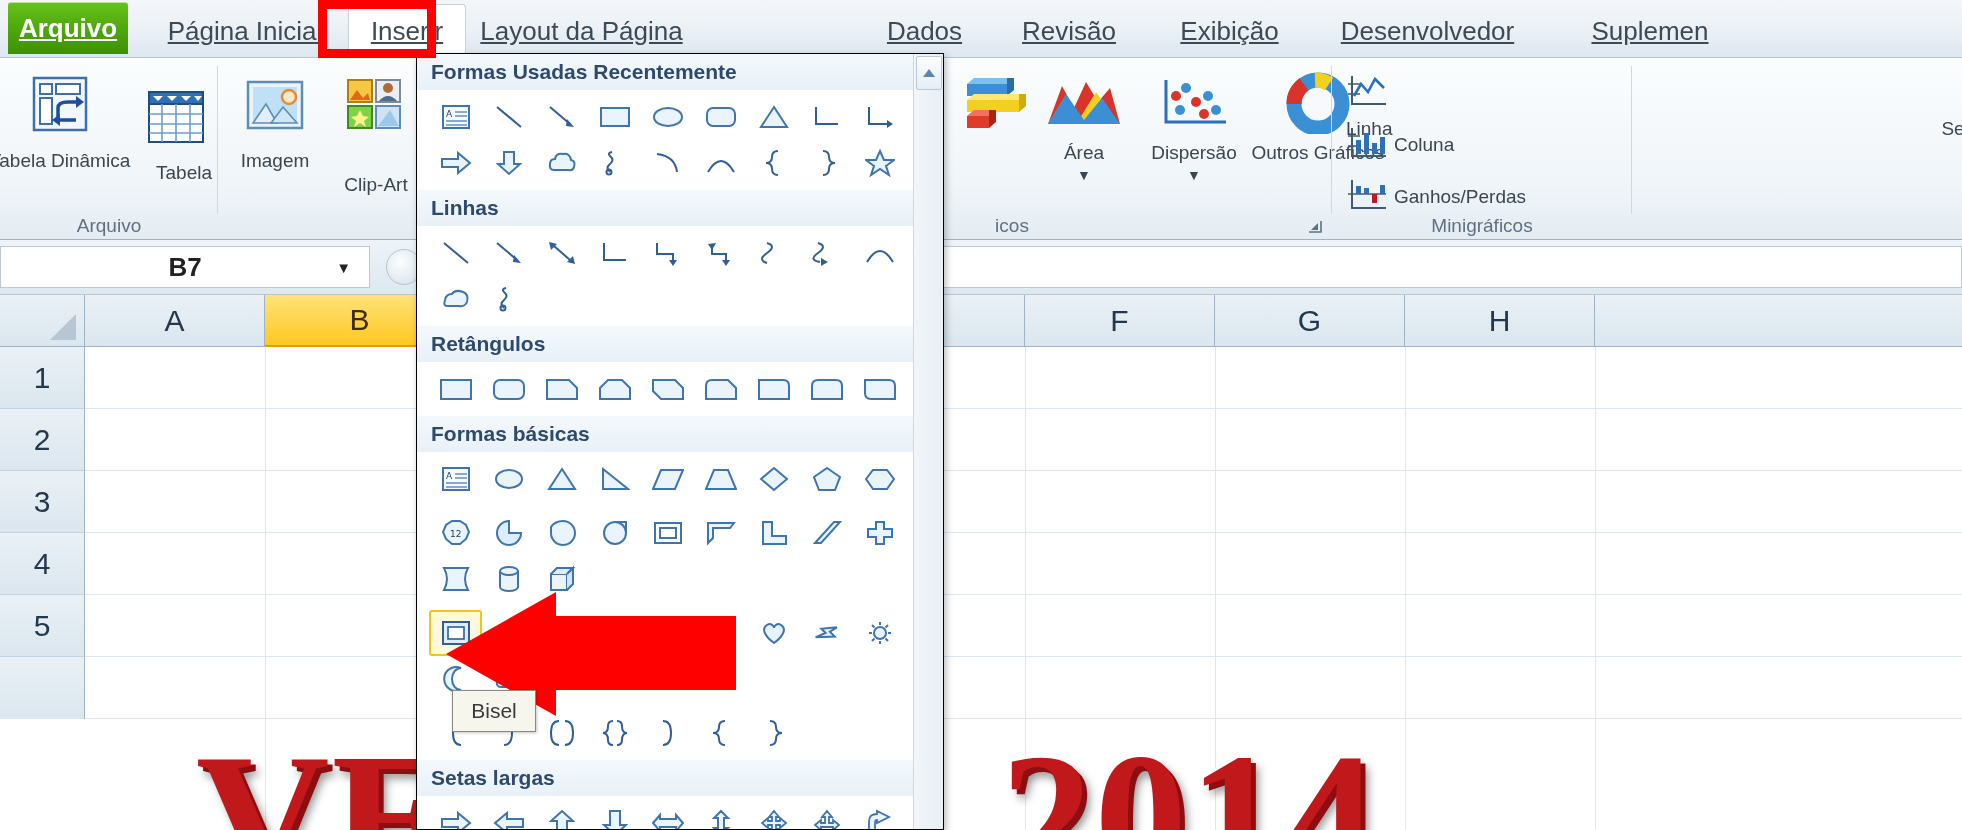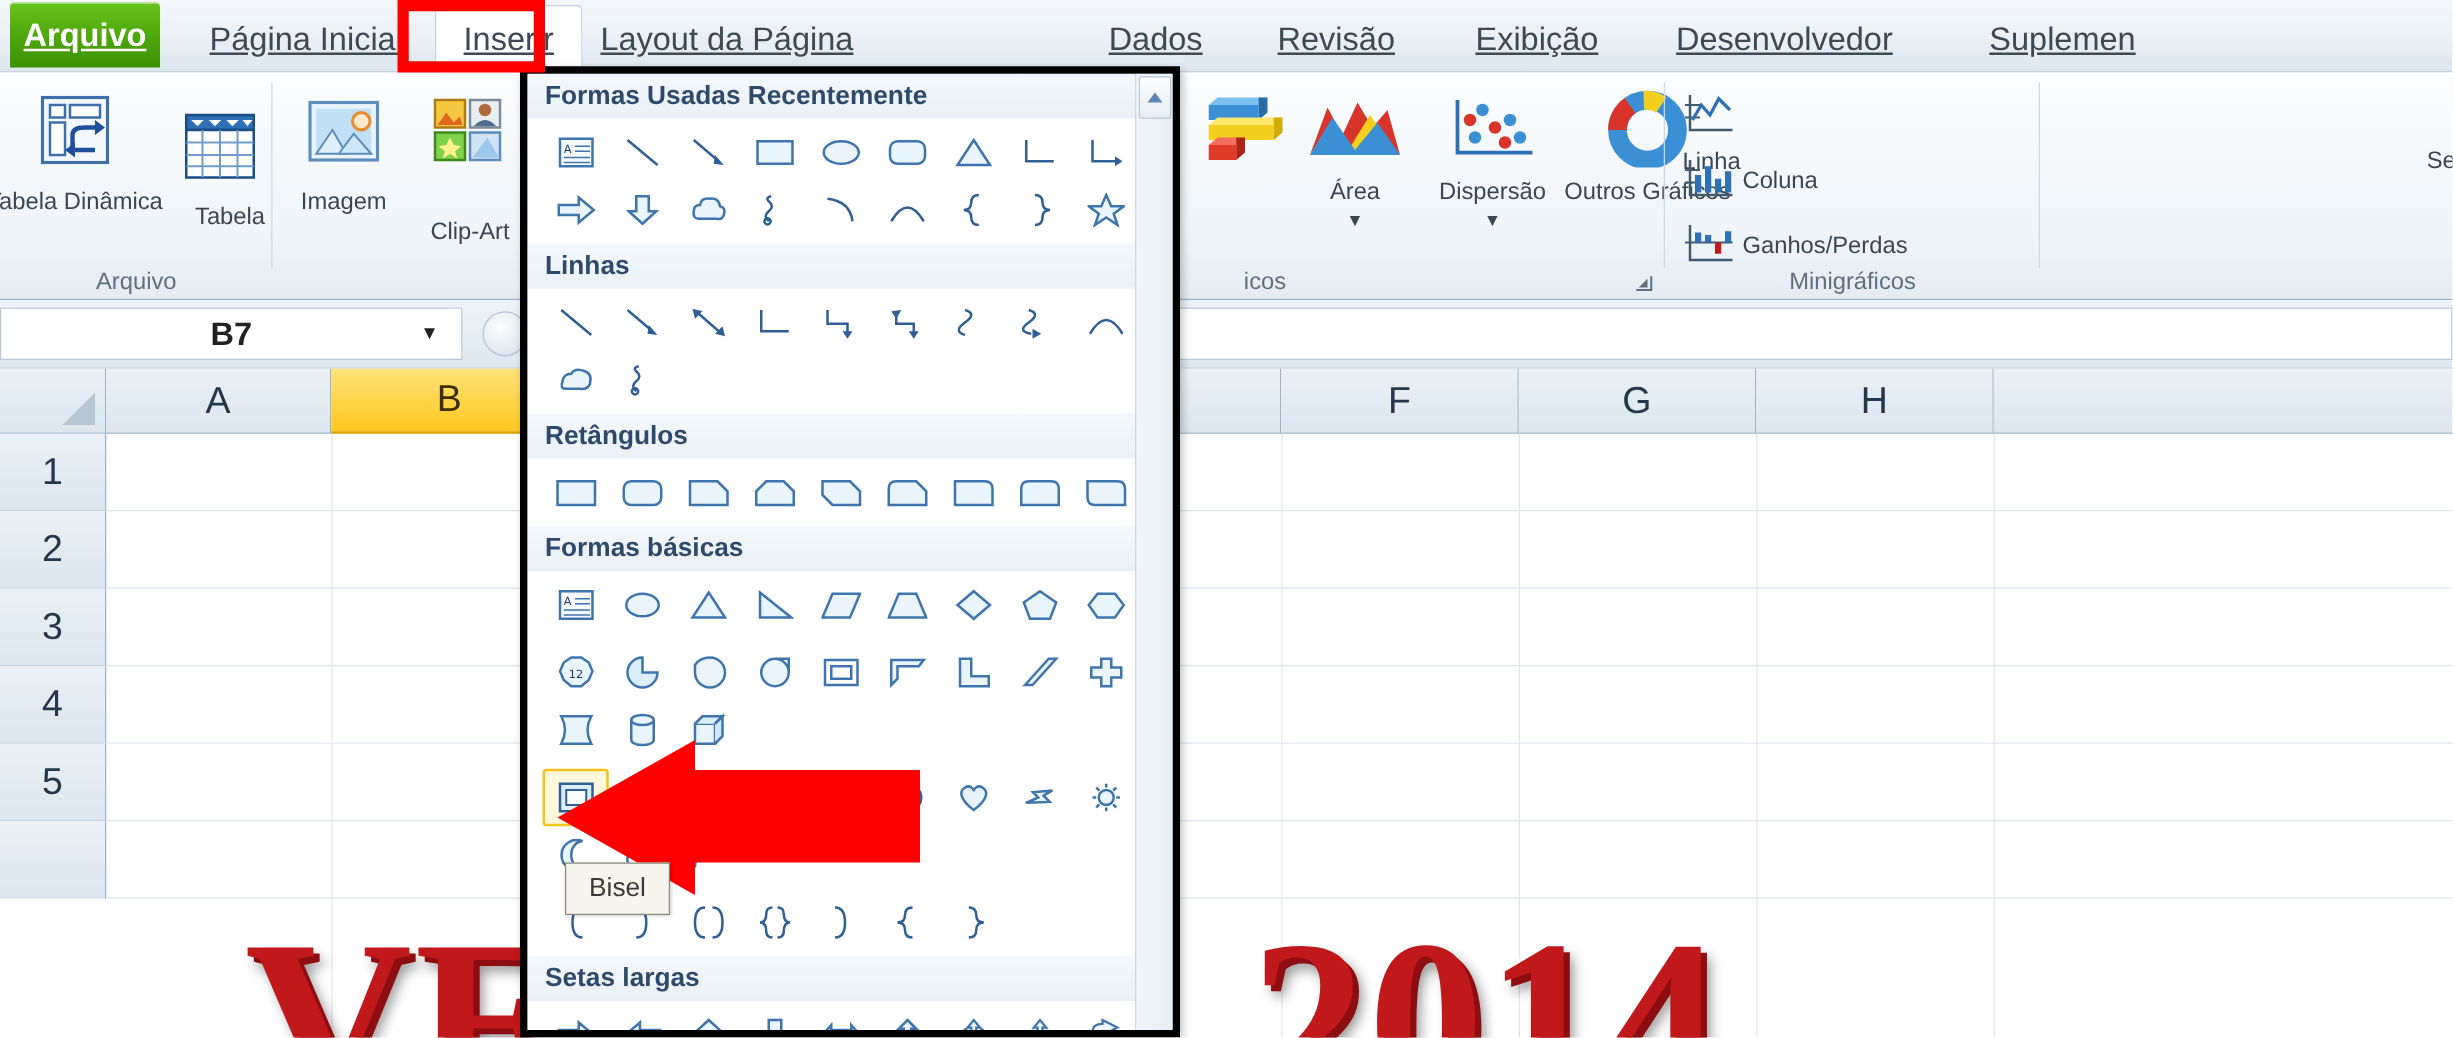--- a/index.html
+++ b/index.html
@@ -67,21 +67,21 @@
     display:flex; align-items:center; gap:6px; padding-left:6px;
     box-shadow:inset 0 1px 0 rgba(255,255,255,.7);
     z-index:12;
   }
   .formas-btn .ftxt{ font-size:23px; color:#4a3a12; }
   .formas-btn .fcaret{ font-size:14px; color:#4a3a12; margin-left:2px; }
 
   
   .gallery{
     position:absolute; left:416px; top:53px; width:528px; height:777px;
-    background:#ffffff; border:6px solid #000000;
+    background:#ffffff; border:1px solid #000000;
     box-shadow:2px 3px 7px rgba(0,0,0,.28);
     z-index:20; overflow:hidden;
   }
   .g-head{
     font-size:21px; font-weight:bold; color:#2e4a6b;
     background:linear-gradient(to bottom,#f3f8fc,#e9f1f7);
     padding:6px 0 5px 14px; border-bottom:1px solid #eaf0f5;
   }
   .g-row{ display:flex; flex-wrap:wrap; padding:4px 0 4px 12px; background:#fff; }
   .g-cell{

